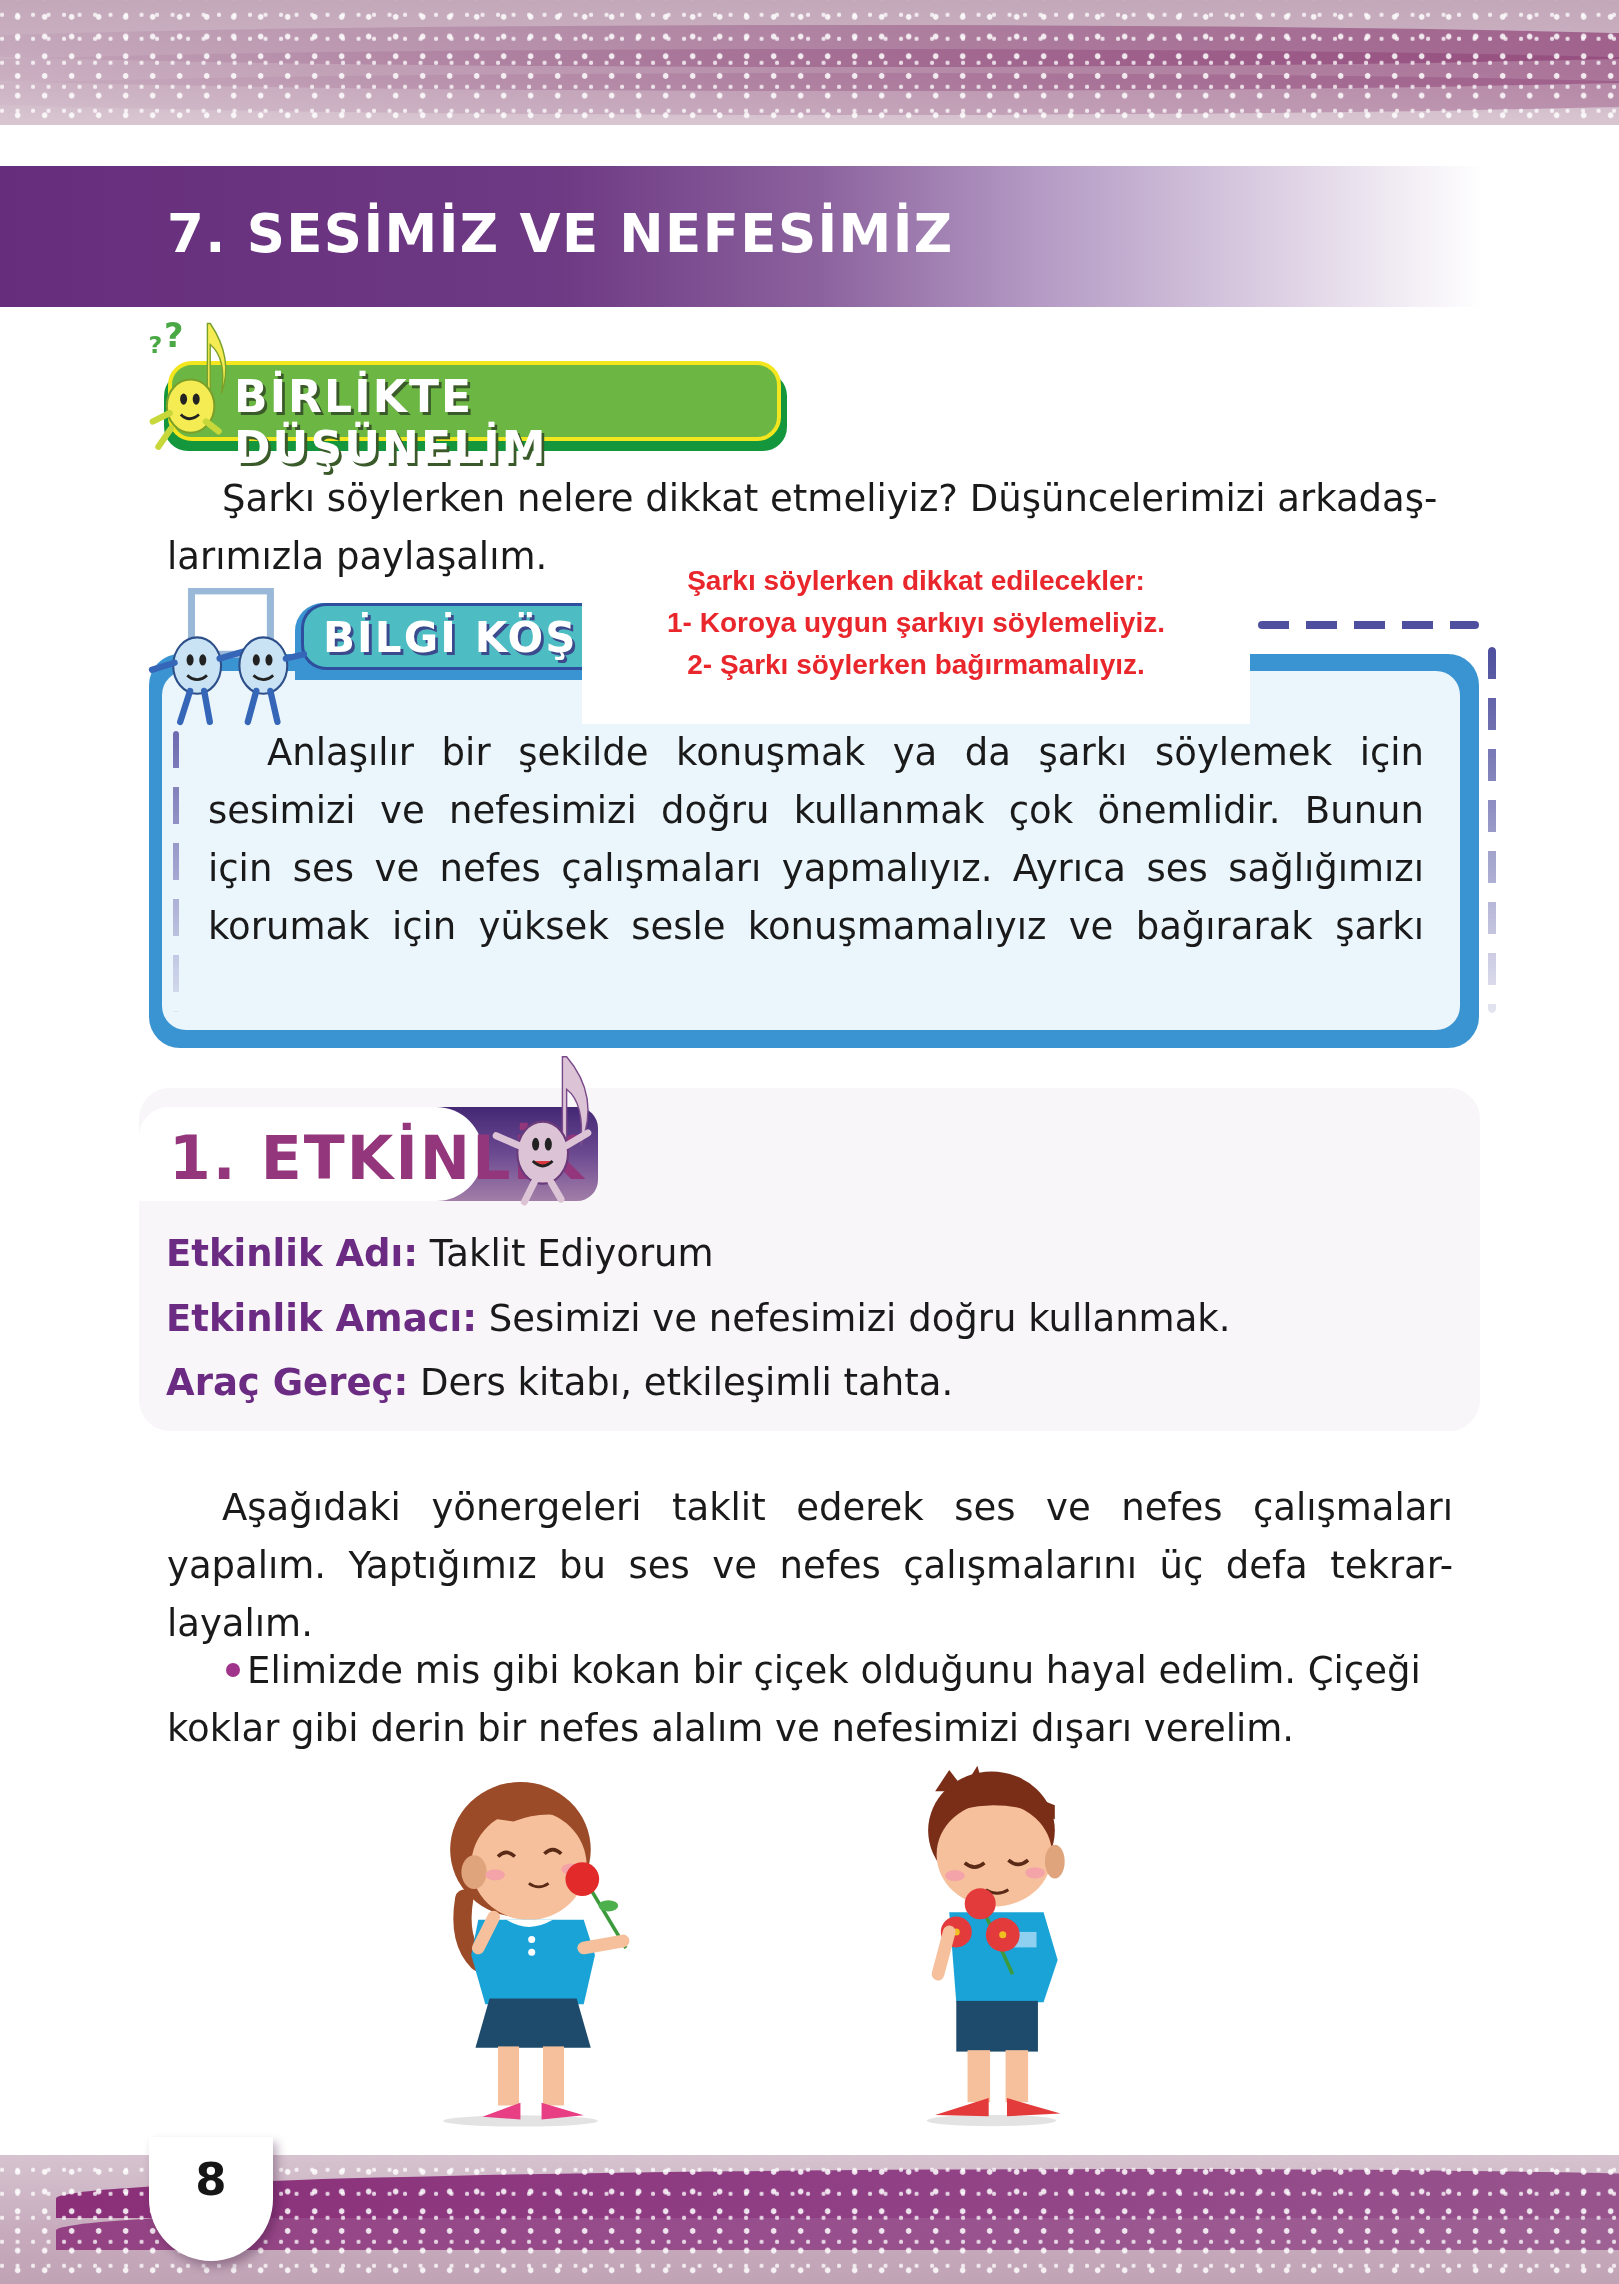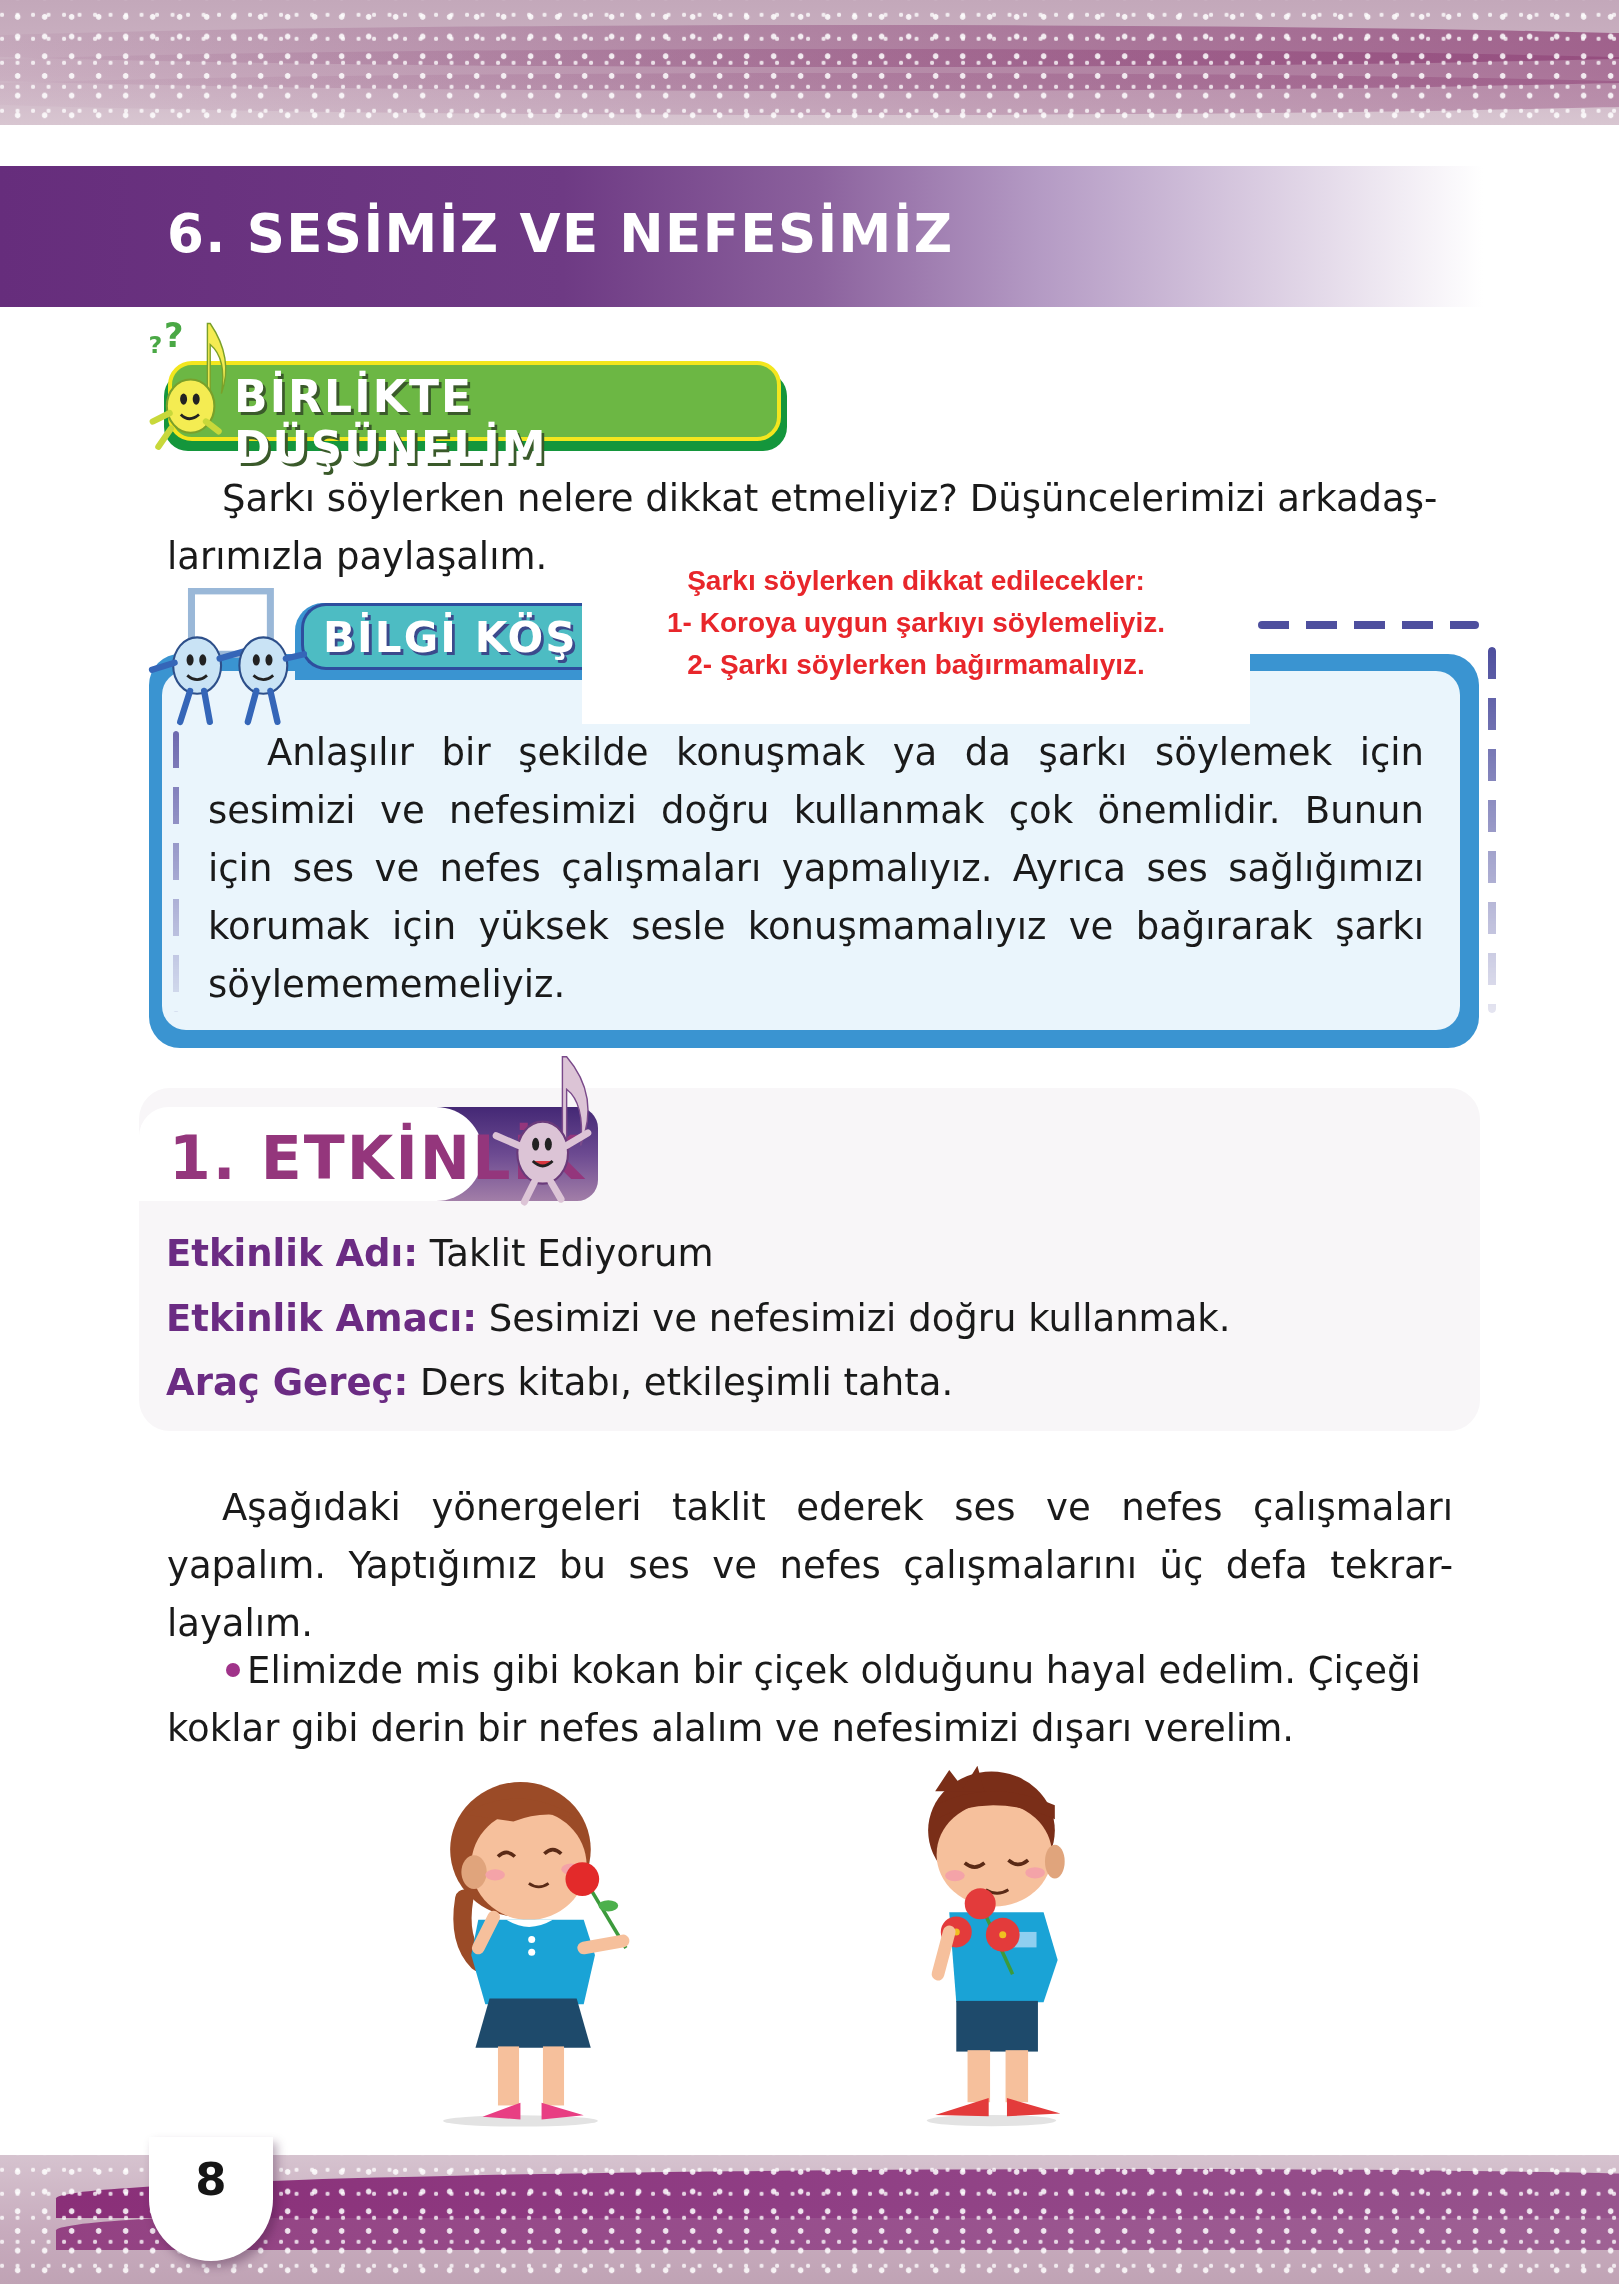--- a/index.html
+++ b/index.html
@@ -178,21 +178,21 @@
 
 <div class="top-band">
   <div class="wave" style="top:25px;"></div>
   <div class="wave" style="top:49px; opacity:0.8;"></div>
   <div class="wave" style="top:73px; opacity:0.55;"></div>
   <div class="dots"></div>
   <div class="dots b"></div>
 </div>
 
 <div class="title-bar">
-  <h1>6. SESİMİZ VE NEFESİMİZ</h1>
+  <h1>7. SESİMİZ VE NEFESİMİZ</h1>
 </div>
 
 <div class="badge-think">
   <div class="pill-shadow"></div>
   <div class="pill"></div>
   <svg class="mascot" width="105" height="141" viewBox="0 0 150 200">
     <text x="8" y="52" font-family="DejaVu Sans, sans-serif" font-weight="bold" font-size="34" fill="#4aa845">?</text>
     <text x="30" y="44" font-family="DejaVu Sans, sans-serif" font-weight="bold" font-size="48" fill="#4aa845">?</text>
     <path d="M92 10 L96 10 Q130 60 112 110 Q120 60 96 40 L96 130 L92 130 Z" fill="#f4ec52" stroke="#7aa02a" stroke-width="2"></path>
     <ellipse cx="68" cy="128" rx="34" ry="38" fill="#f4ec52" stroke="#7aa02a" stroke-width="3"></ellipse>
@@ -234,21 +234,20 @@
     <path d="M154 124 Q168 136 182 124" stroke="#222" stroke-width="4" fill="none"></path>
     <path d="M158 146 L146 190 M178 146 L188 190 M200 100 L226 94" stroke="#3566b8" stroke-width="9" stroke-linecap="round"></path>
   </g>
 </svg>
 
 <div class="para" style="left:208px; top:724px; width:1216px; text-align:justify; text-align-last:justify;">
   <div style="text-align-last:justify;"><span class="indent" style="width:59px;"></span><span>Anlaşılır bir şekilde konuşmak ya da şarkı söylemek için</span></div>
   <div style="text-align-last:justify;">sesimizi ve nefesimizi doğru kullanmak çok önemlidir. Bunun</div>
   <div style="text-align-last:justify;">için ses ve nefes çalışmaları yapmalıyız. Ayrıca ses sağlığımızı</div>
   <div style="text-align-last:justify;">korumak için yüksek sesle konuşmamalıyız ve bağırarak şarkı</div>
-  <div style="text-align-last:left;">söylemememeliyiz.</div>
 </div>
 
 <div class="annotation">
   <div>Şarkı söylerken dikkat edilecekler:</div>
   <div>1- Koroya uygun şarkıyı söylemeliyiz.</div>
   <div>2- Şarkı söylerken bağırmamalıyız.</div>
 </div>
 
 <div class="activity-panel"></div>
 <div class="act-tab"></div>

